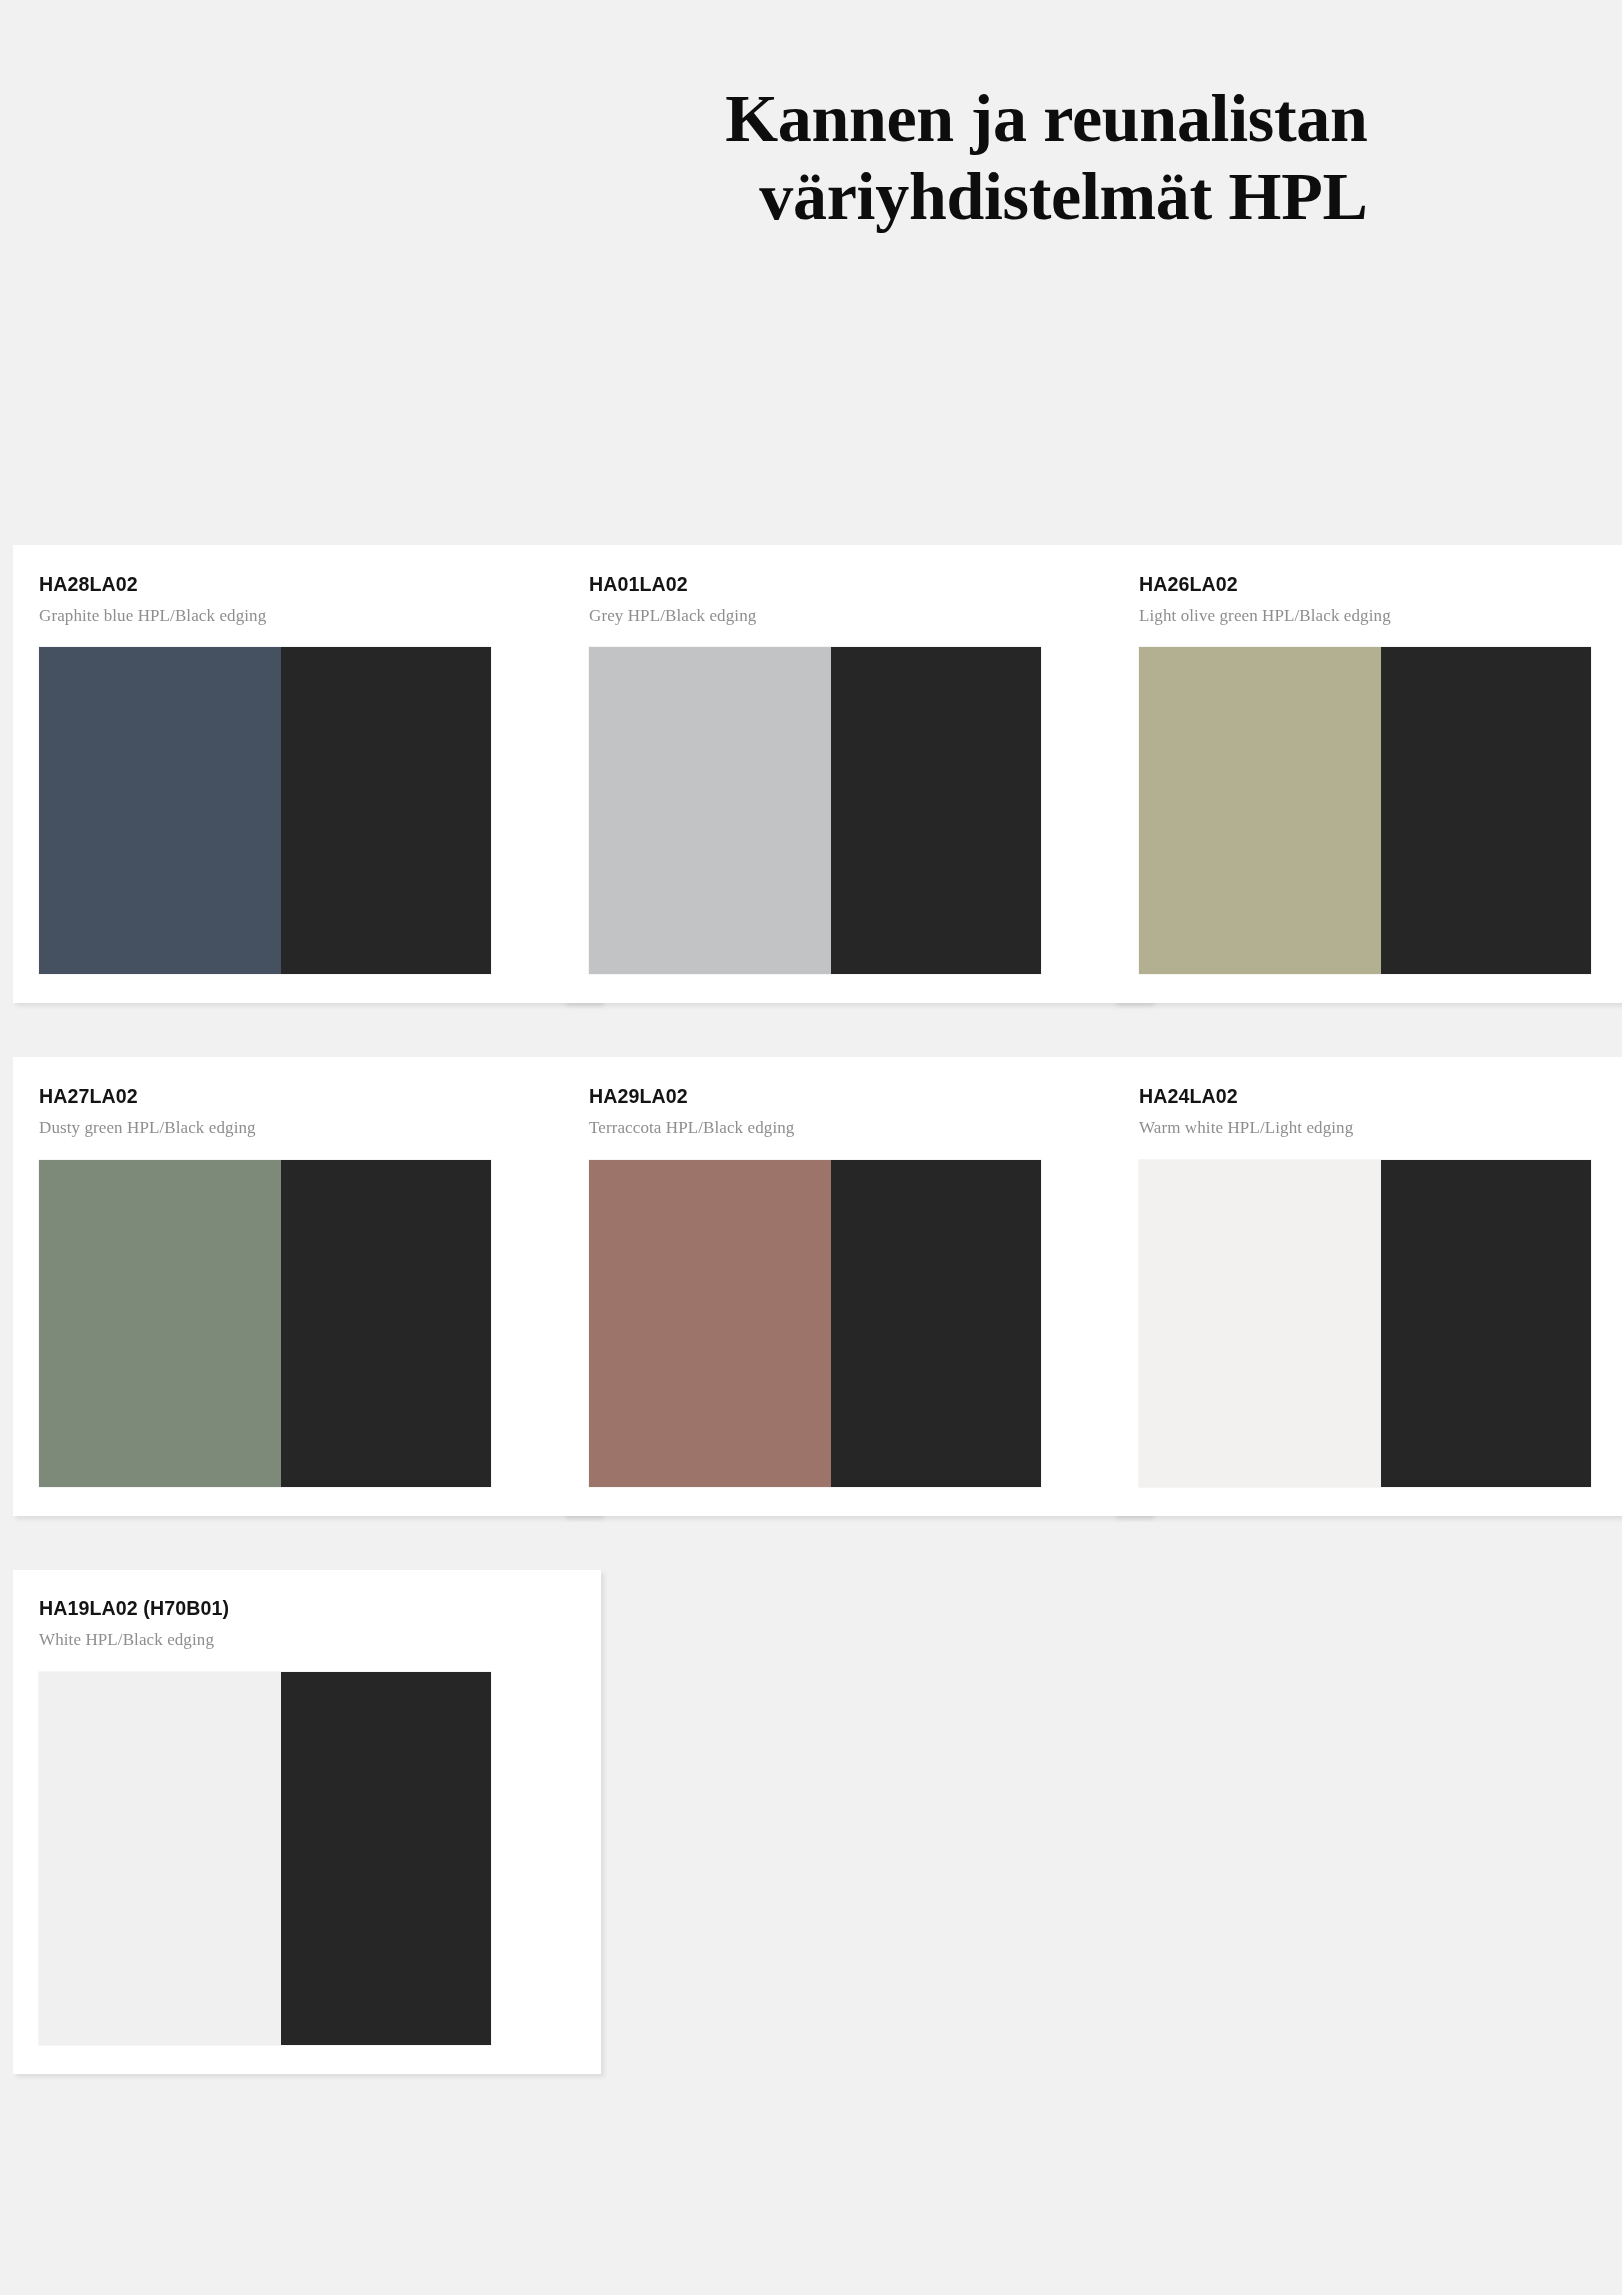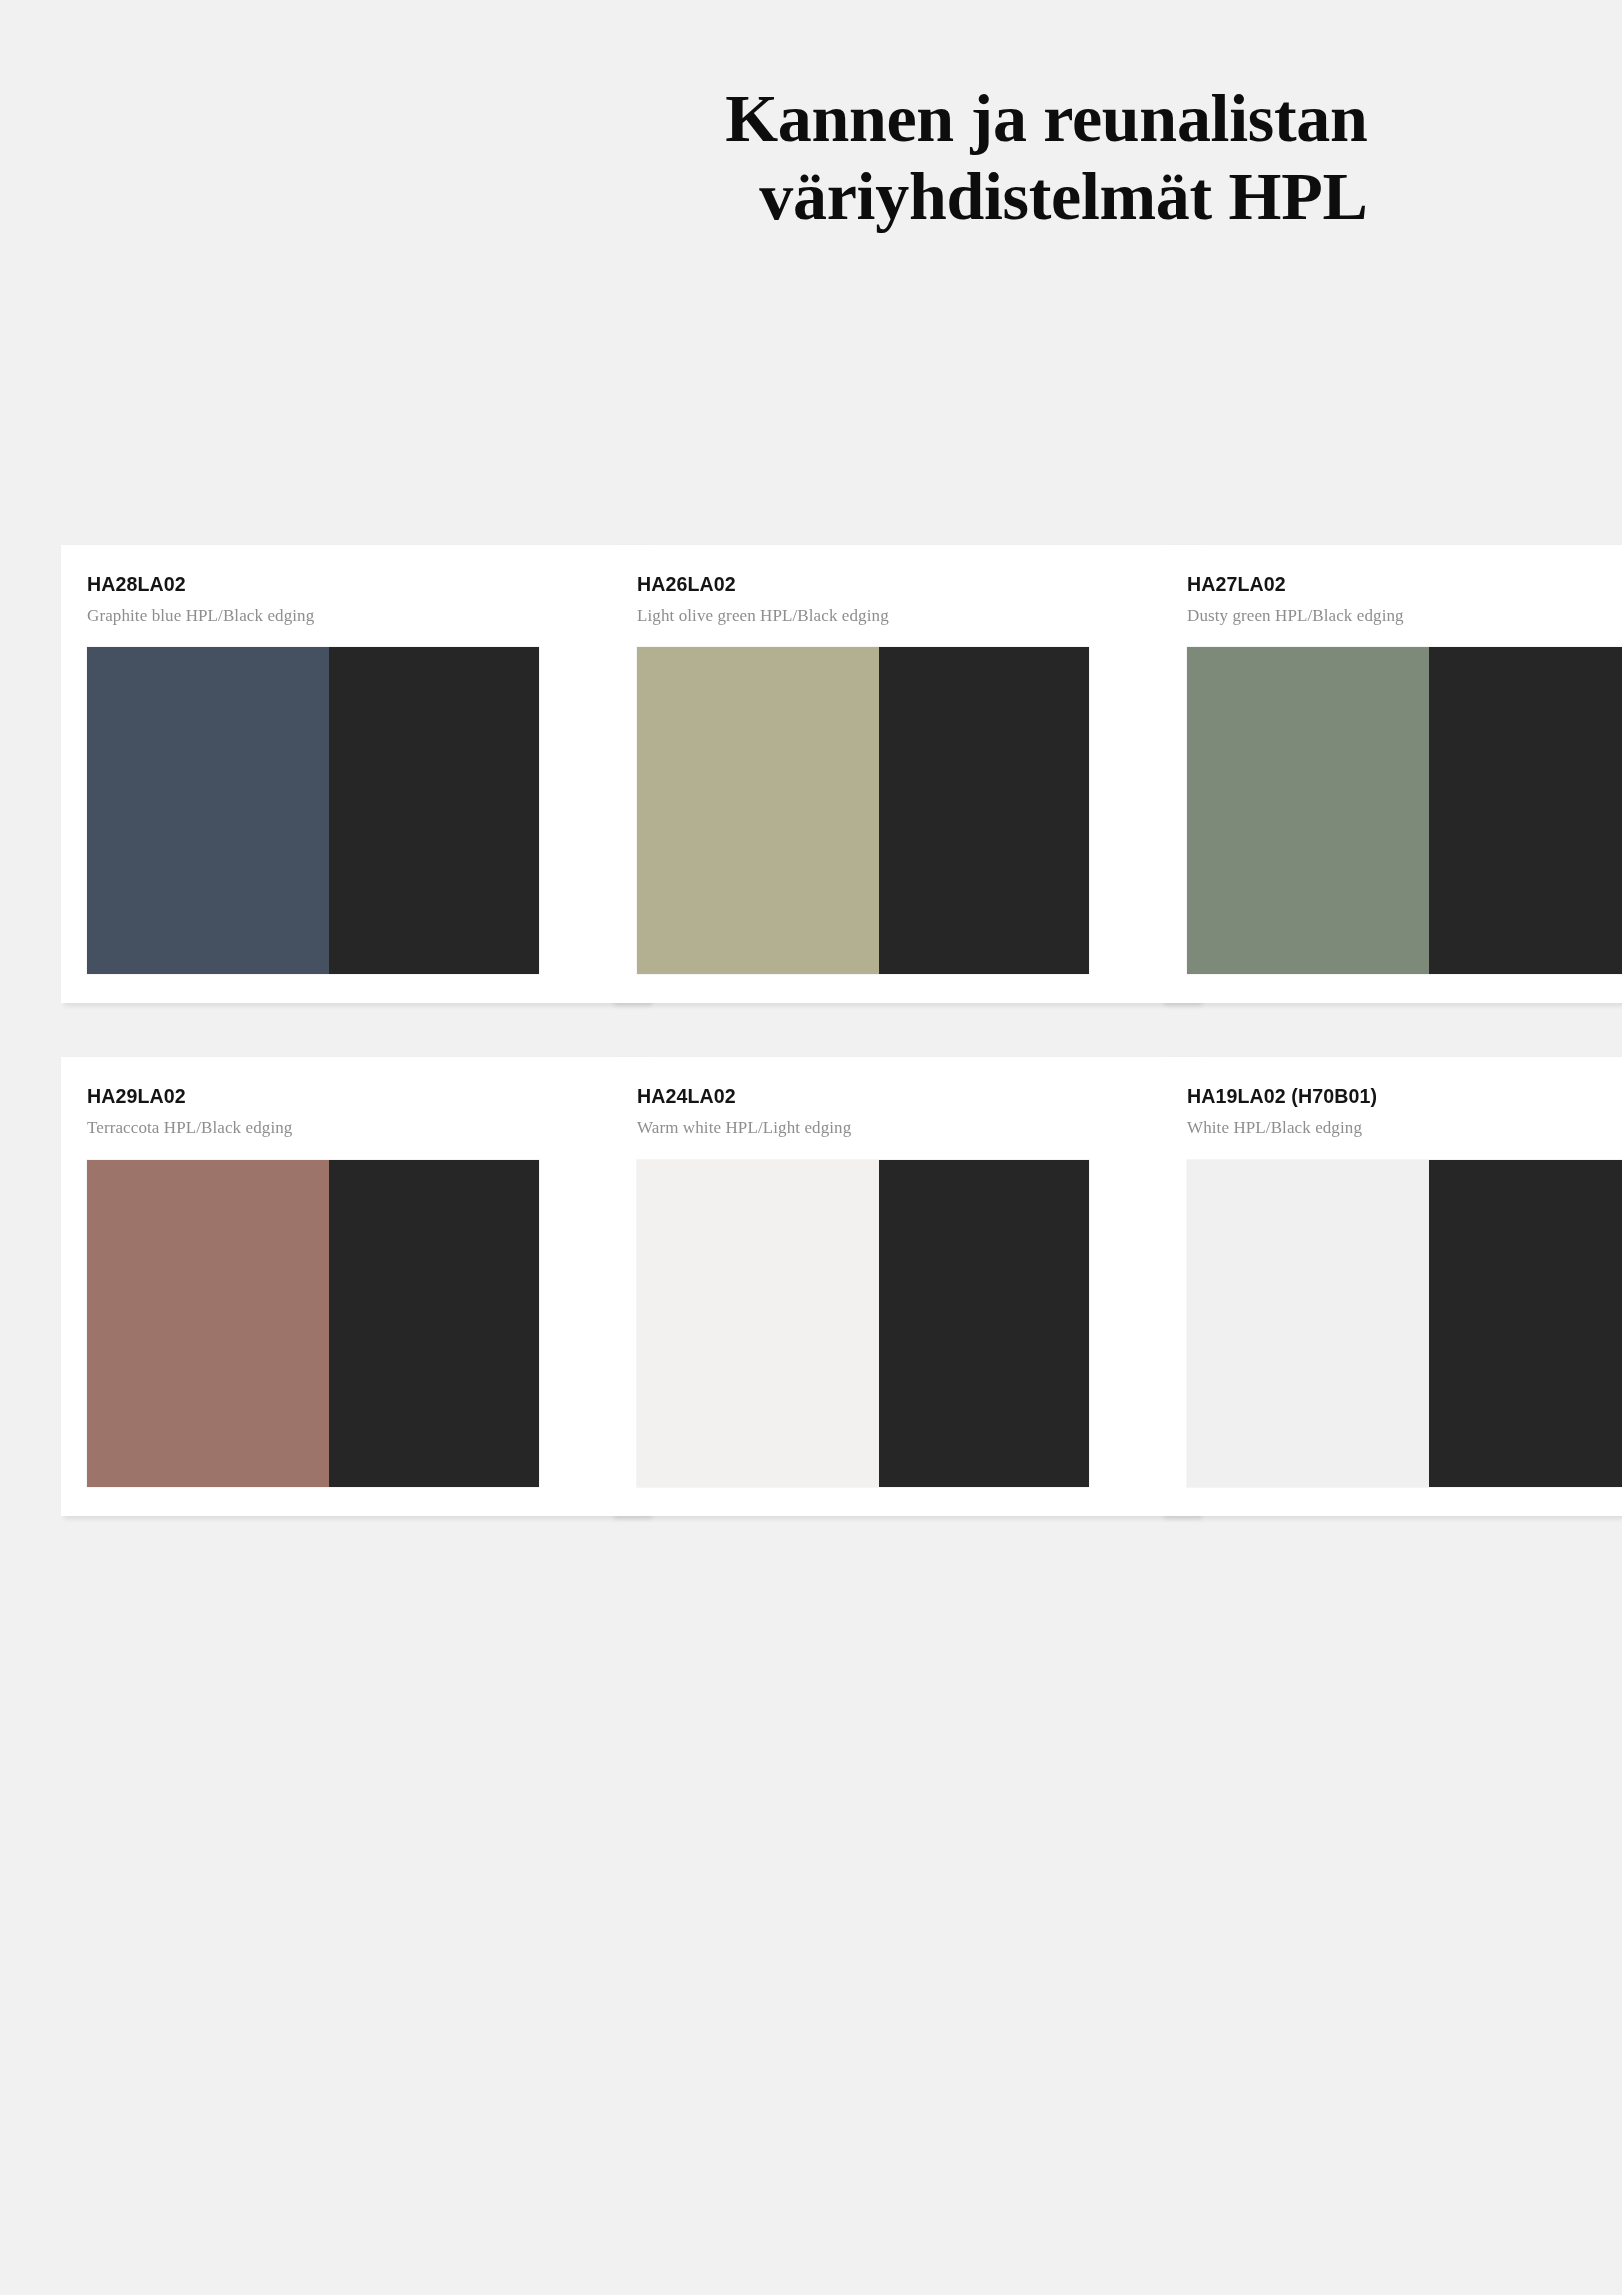--- a/index.html
+++ b/index.html
@@ -49,21 +49,20 @@
     column-gap: 46px;
     row-gap: 54px;
   }
 
   .card {
     background: #ffffff;
     width: 588px;
     box-sizing: border-box;
     padding: 27.5px 26px 29px 26px;
     box-shadow: 2.6px 3.3px 4.6px rgba(0,0,0,0.085);
-    margin-left: 48px;
   }
 
   .card-code {
     font-size: 19.6px;
     font-weight: 700;
     color: #141414;
     letter-spacing: 0.1px;
     line-height: 1.2;
     margin: 0 0 8.5px 0;
   }
@@ -111,20 +110,28 @@
   <div class="grid">
       <div class="card">
         <div class="card-code">HA28LA02</div>
         <div class="card-desc">Graphite blue HPL/Black edging</div>
         <div class="swatch">
           <div class="swatch-main" style="background-color: rgb(69, 81, 96);"></div>
           <div class="swatch-edge" style="background-color: rgb(38, 38, 38);"></div>
         </div>
       </div>
       <div class="card">
+        <div class="card-code">HA01LA02</div>
+        <div class="card-desc">Grey HPL/Black edging</div>
+        <div class="swatch">
+          <div class="swatch-main" style="background-color: rgb(194, 195, 197);"></div>
+          <div class="swatch-edge" style="background-color: rgb(38, 38, 38);"></div>
+        </div>
+      </div>
+      <div class="card">
         <div class="card-code">HA26LA02</div>
         <div class="card-desc">Light olive green HPL/Black edging</div>
         <div class="swatch">
           <div class="swatch-main" style="background-color: rgb(179, 176, 145);"></div>
           <div class="swatch-edge" style="background-color: rgb(38, 38, 38);"></div>
         </div>
       </div>
       <div class="card">
         <div class="card-code">HA27LA02</div>
         <div class="card-desc">Dusty green HPL/Black edging</div>

